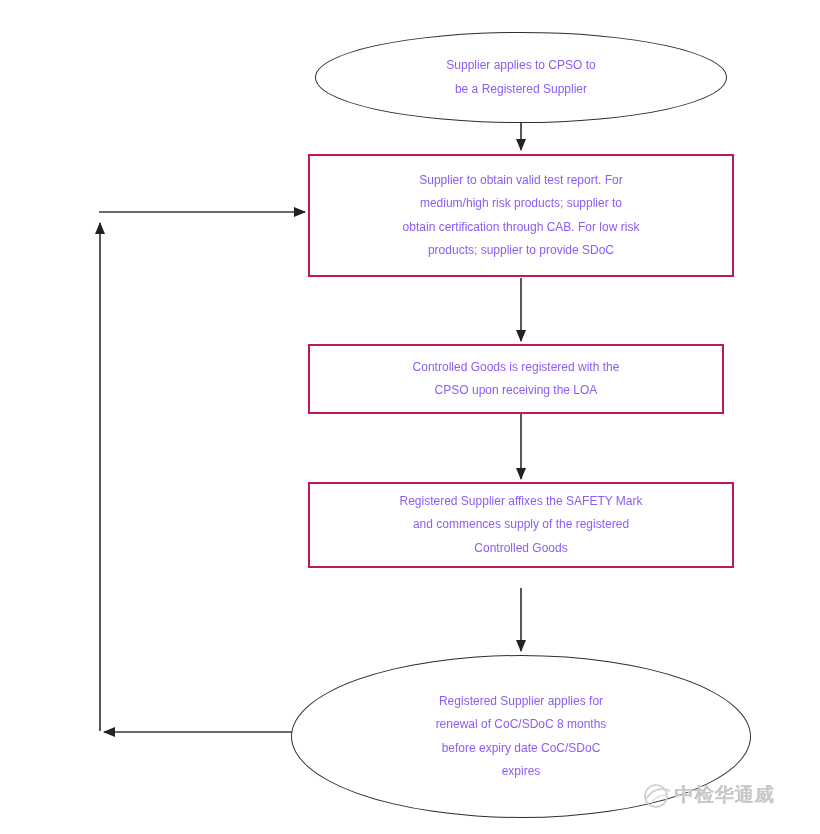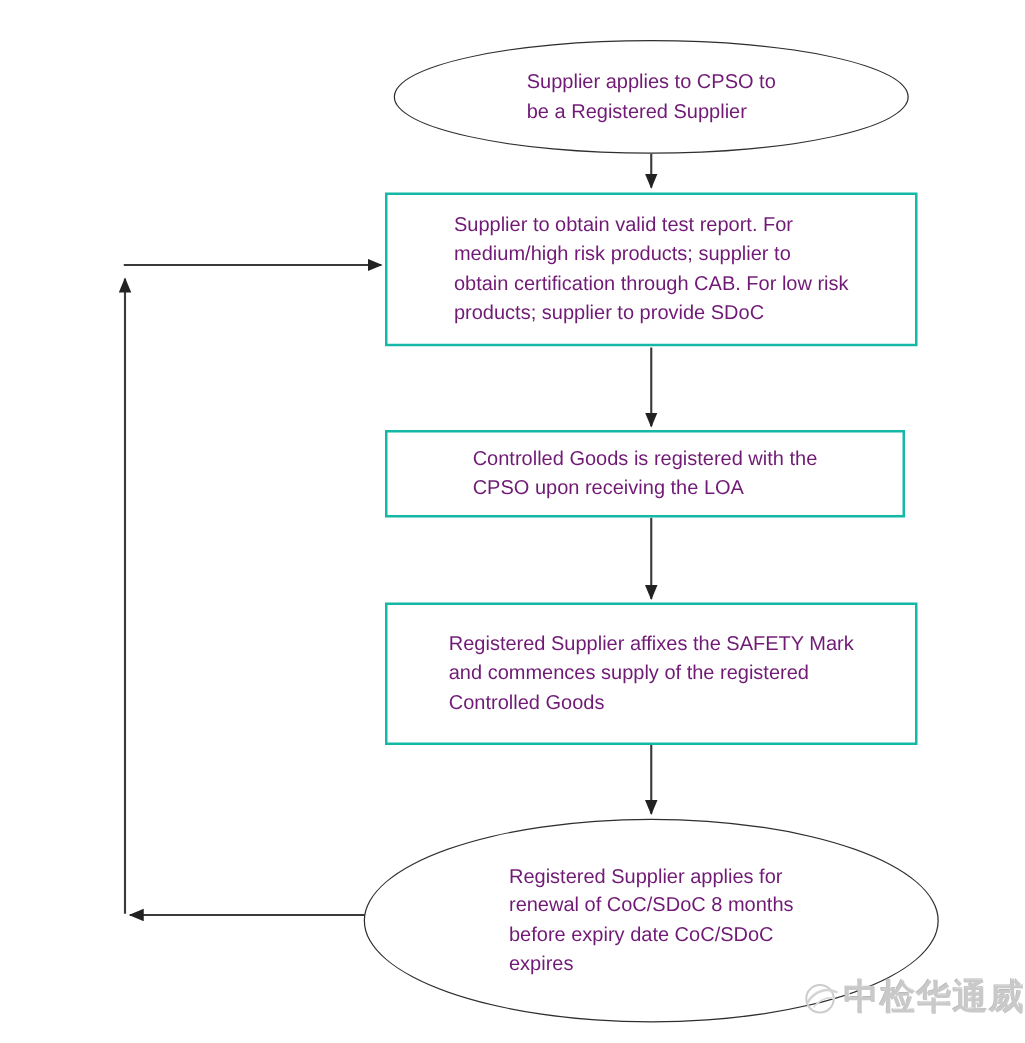--- a/index.html
+++ b/index.html
@@ -16,50 +16,50 @@
     position: absolute;
     left: 0; top: 0;
     width: 820px; height: 834px;
     pointer-events: none;
   }
   .node {
     position: absolute;
     display: flex;
     align-items: center;
     justify-content: center;
-    text-align: left;
-    color: #701a75;
-    font-size: 16px;
+    text-align: center;
+    color: #8b5cf6;
+    font-size: 12px;
     line-height: 23.5px;
     background: #ffffff;
   }
   .node .node-text { white-space: pre-line; }
   .ellipse {
     border: 1.6px solid #2f2f2f;
     border-radius: 50%;
   }
   .rect {
-    border: 2px solid #14b8a6;
+    border: 2px solid #be185d;
   }
   #node-start   { left: 315px; top:  32px; width: 412px; height:  91px; }
   #node-step1   { left: 308px; top: 154px; width: 426px; height: 123px; }
   #node-step2   { left: 308px; top: 344px; width: 416px; height:  70px; }
-  #node-step3   { left: 308px; top: 482px; width: 426px; height: 114px; }
+  #node-step3   { left: 308px; top: 482px; width: 426px; height: 86px; }
   #node-renewal { left: 291px; top: 655px; width: 460px; height: 163px; }
   .watermark {
     position: absolute;
     left: 642px; top: 779px;
     display: flex;
     align-items: center;
     gap: 3px;
     z-index: 5;
   }
   .watermark-logo { width: 30px; height: 32px; }
   .watermark-text {
-    font-size: 28px;
+    font-size: 19px;
     font-weight: bold;
     letter-spacing: 1px;
     color: #c9c9c9;
     text-shadow: 0.5px 0.5px 0 #ffffff, -0.5px -0.5px 0 #b9b9b9;
     white-space: nowrap;
   }
 </style>
 </head>
 <body>
 

